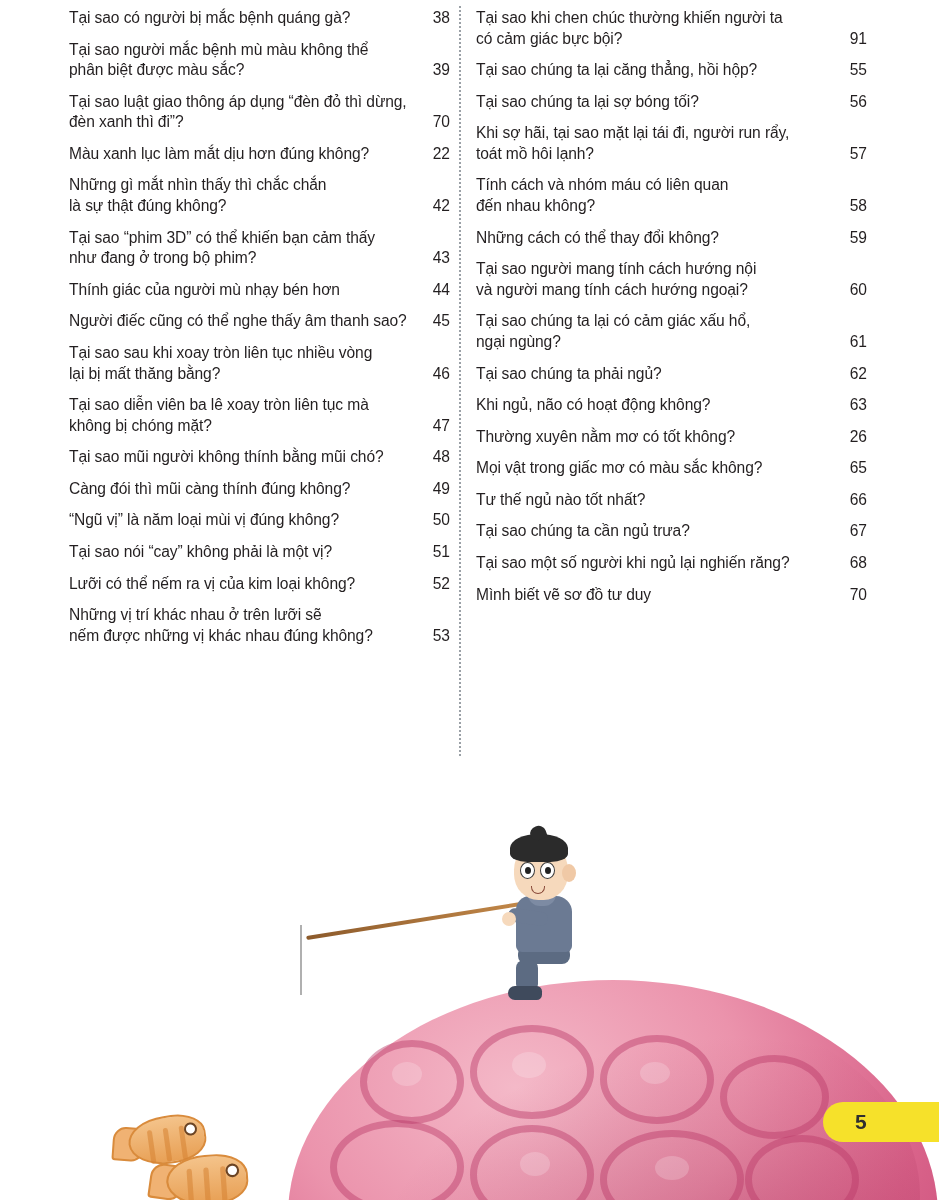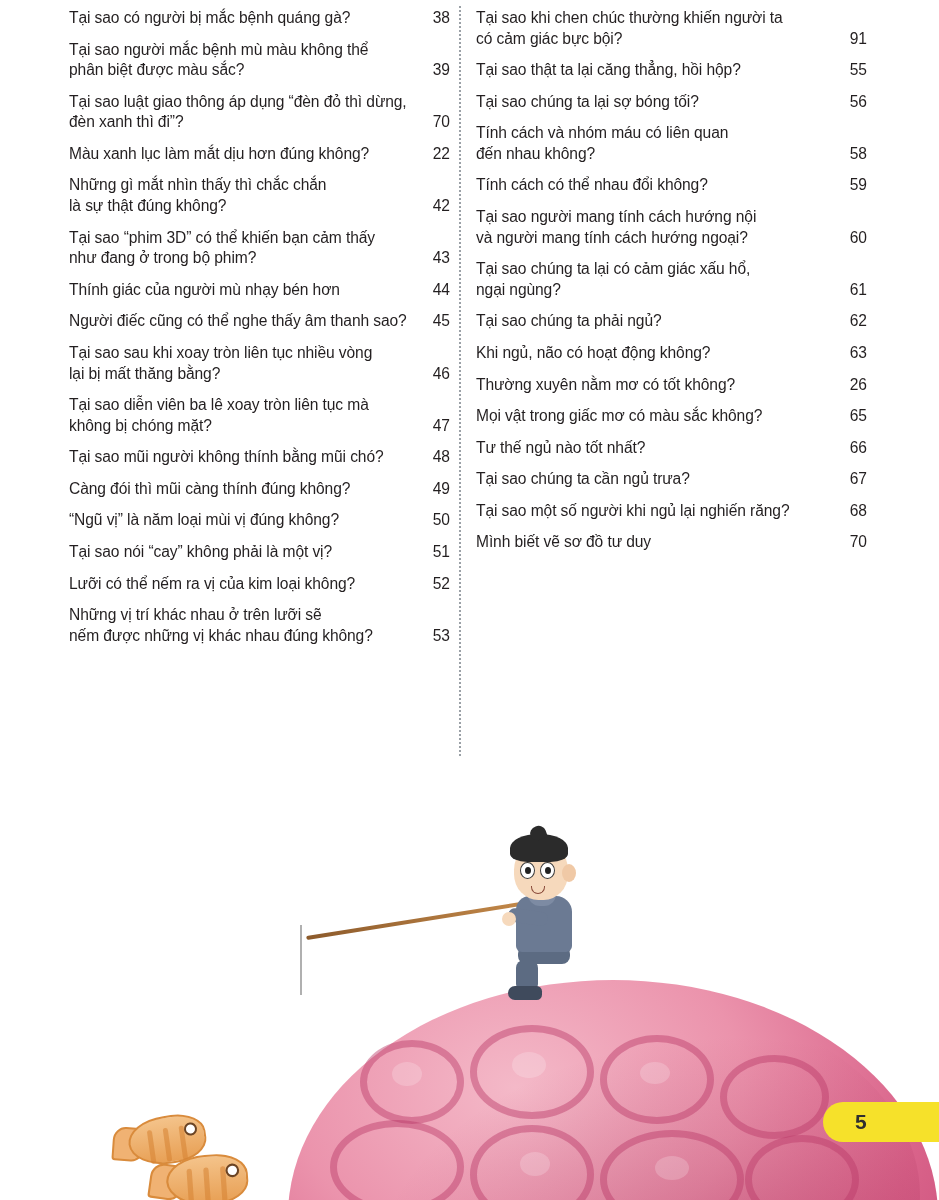--- a/index.html
+++ b/index.html
@@ -351,40 +351,47 @@
   <div class="toc-col right">
     <div class="entry">
       <div class="txt">
         <span>Tại sao khi chen chúc thường khiến người ta</span>
         <span class="l2">có cảm giác bực bội?</span>
       </div>
       <div class="pg">91</div>
     </div>
     <div class="entry">
       <div class="txt">
-        <span>Tại sao thật ta lại căng thẳng, hồi hộp?</span>
+        <span>Tại sao chúng ta lại căng thẳng, hồi hộp?</span>
       </div>
       <div class="pg">55</div>
     </div>
     <div class="entry">
       <div class="txt">
         <span>Tại sao chúng ta lại sợ bóng tối?</span>
       </div>
       <div class="pg">56</div>
+    </div>
+    <div class="entry">
+      <div class="txt">
+        <span>Khi sợ hãi, tại sao mặt lại tái đi, người run rẩy,</span>
+        <span class="l2">toát mồ hôi lạnh?</span>
+      </div>
+      <div class="pg">57</div>
     </div>
     <div class="entry">
       <div class="txt">
         <span>Tính cách và nhóm máu có liên quan</span>
         <span class="l2">đến nhau không?</span>
       </div>
       <div class="pg">58</div>
     </div>
     <div class="entry">
       <div class="txt">
-        <span>Tính cách có thể nhau đổi không?</span>
+        <span>Những cách có thể thay đổi không?</span>
       </div>
       <div class="pg">59</div>
     </div>
     <div class="entry">
       <div class="txt">
         <span>Tại sao người mang tính cách hướng nội</span>
         <span class="l2">và người mang tính cách hướng ngoại?</span>
       </div>
       <div class="pg">60</div>
     </div>

